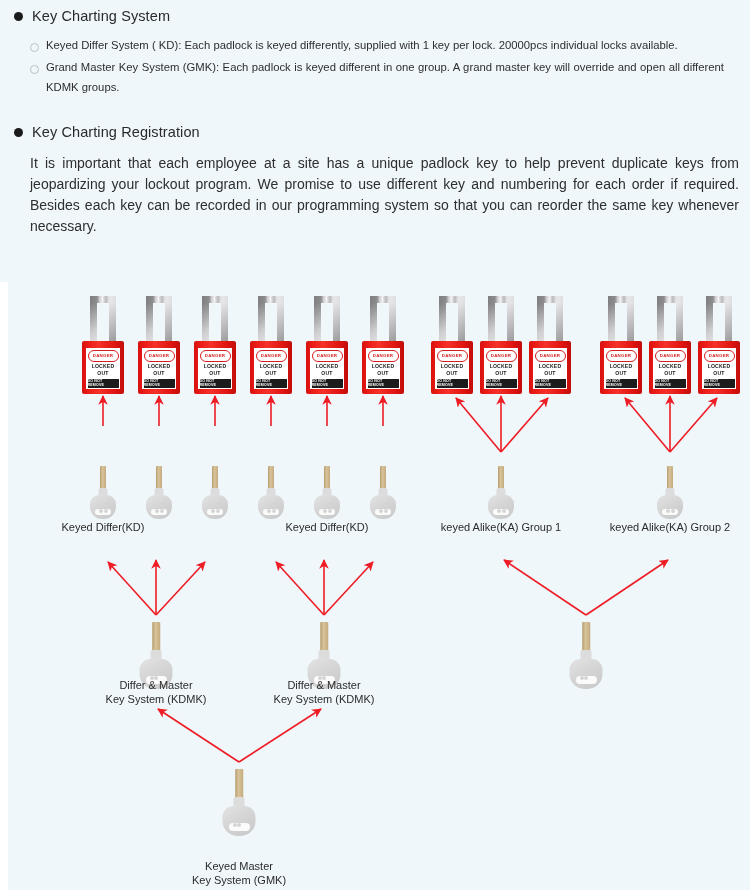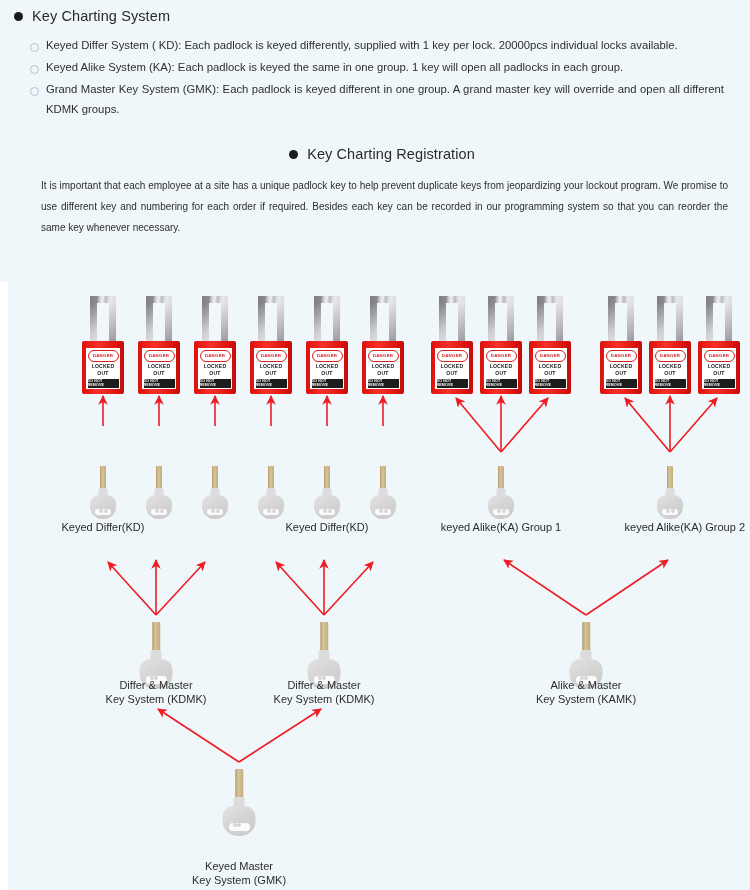--- a/index.html
+++ b/index.html
@@ -67,24 +67,24 @@
   .bullet-list li::before {
     content: "";
     position: absolute;
     left: 14px; top: 6.5px;
     width: 7px; height: 7px;
     border-radius: 50%;
     border: 1px solid #b4c3cb;
     background: transparent;
   }
   .para {
-    margin: 12px;
+    margin: 1px;
     padding-left: 29px;
     padding-right: 10px;
-    font-size: 10px;
+    font-size: 14px;
     line-height: 21px;
     color: #2e2e2e;
     text-align: justify;
   }
 
   
   .diagram {
     position: absolute;
     left: 8px; top: 282px;
     width: 750px; height: 608px;
@@ -233,25 +233,24 @@
 
   <div class="text-area">
 
     <div class="section-head" style="margin-top:8px;">
       <span class="bullet-filled"></span>
       <span class="section-title">Key Charting System</span>
     </div>
 
     <ul class="bullet-list" style="margin-top:12px;">
       <li>Keyed Differ System ( KD): Each padlock is keyed differently, supplied with 1 key per lock. 20000pcs individual locks available.</li>
-      <li>Keyed Alike System (KA): Each padlock is keyed the same in one group. 1 key will open all padlocks in each group.</li>
       <li>Grand Master Key System (GMK): Each padlock is keyed different in one group. A grand master key will override and open all different KDMK groups.</li>
     </ul>
 
-    <div class="section-head" style="margin-top:27px;justify-content:center;">
+    <div class="section-head" style="margin-top:27px;">
       <span class="bullet-filled"></span>
       <span class="section-title">Key Charting Registration</span>
     </div>
 
     <p class="para" style="margin-top:13px;">It is important that each employee at a site has a unique padlock key to help prevent duplicate keys from jeopardizing your lockout program. We promise to use different key and numbering for each order if required. Besides each key can be recorded in our programming system so that you can reorder the same key whenever necessary.</p>
   </div>
 
   <div class="diagram">
 
     <svg class="arrows" viewBox="0 0 750 608">
@@ -509,21 +508,21 @@
       <div class="key-blade"></div>
       <div class="key-neck"></div>
       <div class="key-head">
           <div class="key-notch"></div>
         </div>
     </div>
 
     <div class="label" style="left:35px;  top:238px; width:120px;">Keyed Differ(KD)</div>
     <div class="label" style="left:259px; top:238px; width:120px;">Keyed Differ(KD)</div>
     <div class="label" style="left:418px; top:238px; width:150px;">keyed Alike(KA) Group 1</div>
-    <div class="label" style="left:587px; top:238px; width:150px;text-align:right;">keyed Alike(KA) Group 2</div>
+    <div class="label" style="left:587px; top:238px; width:150px;">keyed Alike(KA) Group 2</div>
 
     <div class="key big" style="left:129px; top:340px;">
       <div class="key-blade"></div>
       <div class="key-neck"></div>
       <div class="key-head">
           <div class="key-notch"></div>
         </div>
     </div>
     <div class="key big" style="left:297px; top:340px;">
       <div class="key-blade"></div>
@@ -537,22 +536,20 @@
       <div class="key-neck"></div>
       <div class="key-head">
           <div class="key-notch"></div>
         </div>
     </div>
 
     <div class="label" style="left:68px;  top:396px; width:160px;">Differ &amp; Master
 Key System (KDMK)</div>
     <div class="label" style="left:236px; top:396px; width:160px;">Differ &amp; Master
 Key System (KDMK)</div>
-    <div class="label" style="left:498px; top:396px; width:160px;">Alike &amp; Master
-Key System (KAMK)</div>
 
     <div class="key big" style="left:212px; top:487px;">
       <div class="key-blade"></div>
       <div class="key-neck"></div>
       <div class="key-head">
           <div class="key-notch"></div>
         </div>
     </div>
     <div class="label" style="left:151px; top:577px; width:160px;">Keyed Master
 Key System (GMK)</div>

